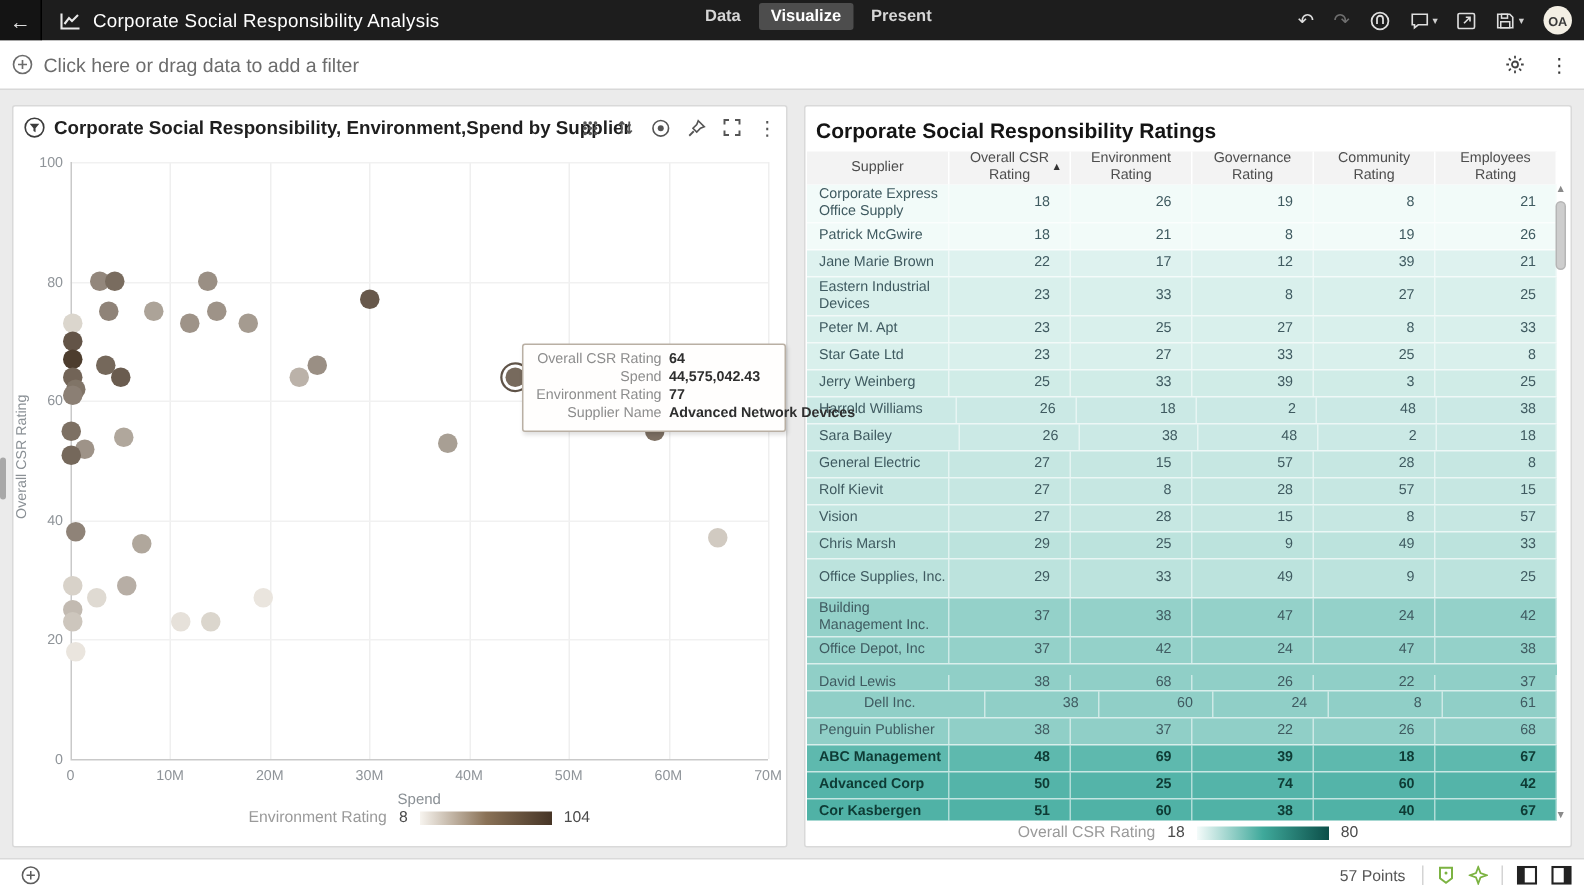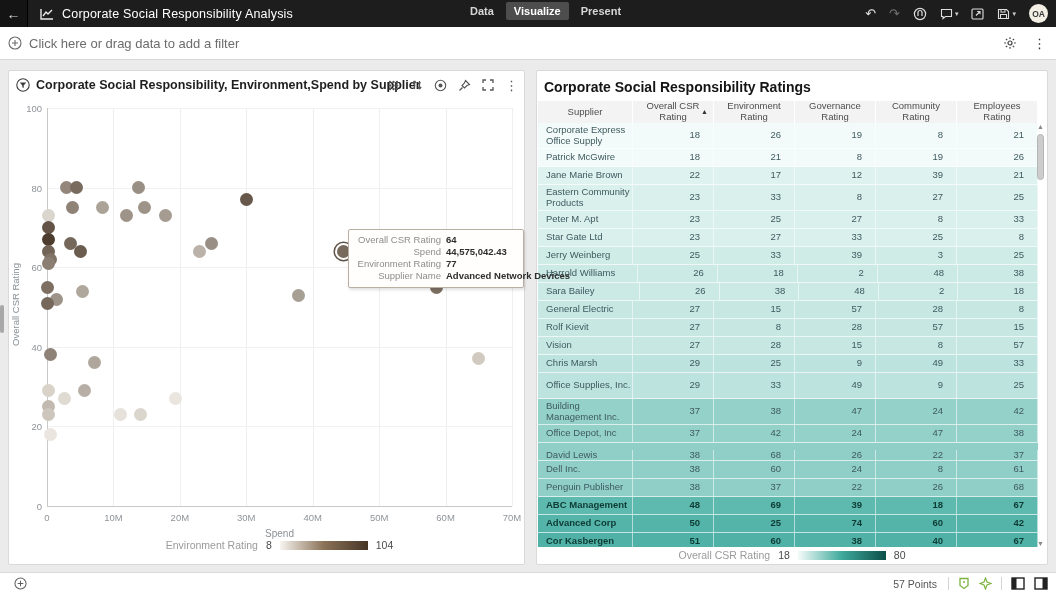--- a/index.html
+++ b/index.html
@@ -360,21 +360,21 @@
         </div>
         <div class="tr" style="background: rgb(222, 242, 239); height: 18px;">
           <div class="td name" style="width: 95px; color: rgb(63, 90, 96);">Jane Marie Brown</div>
           <div class="td num" style="width: 81px; color: rgb(63, 90, 96);">22</div>
           <div class="td num" style="width: 81px; color: rgb(63, 90, 96);">17</div>
           <div class="td num" style="width: 81px; color: rgb(63, 90, 96);">12</div>
           <div class="td num" style="width: 81px; color: rgb(63, 90, 96);">39</div>
           <div class="td num" style="width: 81px; color: rgb(63, 90, 96);">21</div>
         </div>
         <div class="tr" style="background: rgb(217, 240, 236); height: 26px;">
-          <div class="td name" style="width: 95px; color: rgb(63, 90, 96);">Eastern Community Products</div>
+          <div class="td name" style="width: 95px; color: rgb(63, 90, 96);">Eastern Industrial Devices</div>
           <div class="td num" style="width: 81px; color: rgb(63, 90, 96);">23</div>
           <div class="td num" style="width: 81px; color: rgb(63, 90, 96);">33</div>
           <div class="td num" style="width: 81px; color: rgb(63, 90, 96);">8</div>
           <div class="td num" style="width: 81px; color: rgb(63, 90, 96);">27</div>
           <div class="td num" style="width: 81px; color: rgb(63, 90, 96);">25</div>
         </div>
         <div class="tr" style="background: rgb(217, 240, 236); height: 18px;">
           <div class="td name" style="width: 95px; color: rgb(63, 90, 96);">Peter M. Apt</div>
           <div class="td num" style="width: 81px; color: rgb(63, 90, 96);">23</div>
           <div class="td num" style="width: 81px; color: rgb(63, 90, 96);">25</div>
@@ -471,21 +471,21 @@
           <div class="td num" style="width: 81px; color: rgb(63, 90, 96);">38</div>
         </div>
         <div class="tr" style="background: rgb(144, 207, 199); height: 18px; align-items: flex-end;">
           <div class="td name" style="width: 95px; color: rgb(63, 90, 96);">David Lewis</div>
           <div class="td num" style="width: 81px; color: rgb(63, 90, 96);">38</div>
           <div class="td num" style="width: 81px; color: rgb(63, 90, 96);">68</div>
           <div class="td num" style="width: 81px; color: rgb(63, 90, 96);">26</div>
           <div class="td num" style="width: 81px; color: rgb(63, 90, 96);">22</div>
           <div class="td num" style="width: 81px; color: rgb(63, 90, 96);">37</div>
         </div>
-        <div class="tr" style="background: rgb(144, 207, 199); height: 18px;">
+        <div class="tr" style="background: rgb(144, 207, 199); height: 18px; padding-left: 30px;">
           <div class="td name" style="width: 95px; color: rgb(63, 90, 96);">Dell Inc.</div>
           <div class="td num" style="width: 81px; color: rgb(63, 90, 96);">38</div>
           <div class="td num" style="width: 81px; color: rgb(63, 90, 96);">60</div>
           <div class="td num" style="width: 81px; color: rgb(63, 90, 96);">24</div>
           <div class="td num" style="width: 81px; color: rgb(63, 90, 96);">8</div>
           <div class="td num" style="width: 81px; color: rgb(63, 90, 96);">61</div>
         </div>
         <div class="tr" style="background: rgb(144, 207, 199); height: 18px;">
           <div class="td name" style="width: 95px; color: rgb(63, 90, 96);">Penguin Publisher</div>
           <div class="td num" style="width: 81px; color: rgb(63, 90, 96);">38</div>

